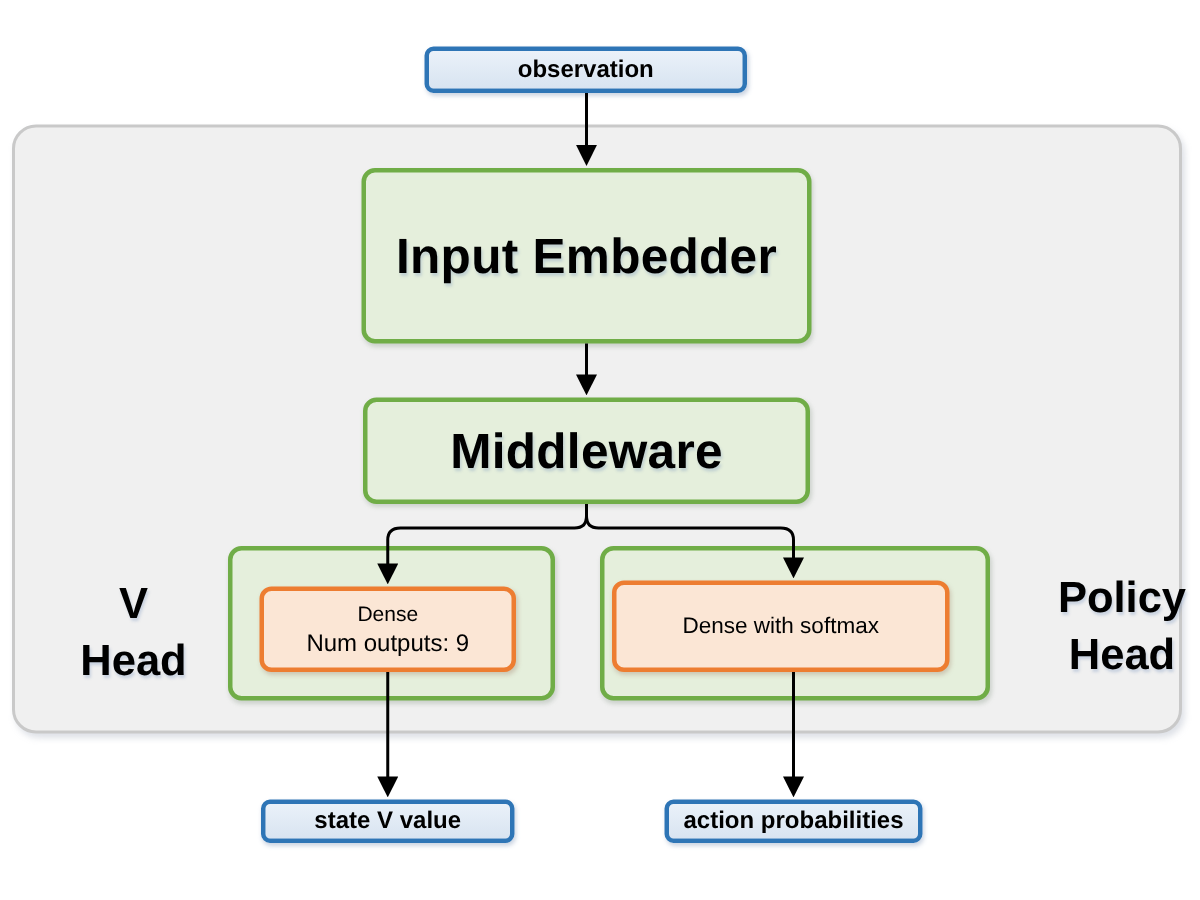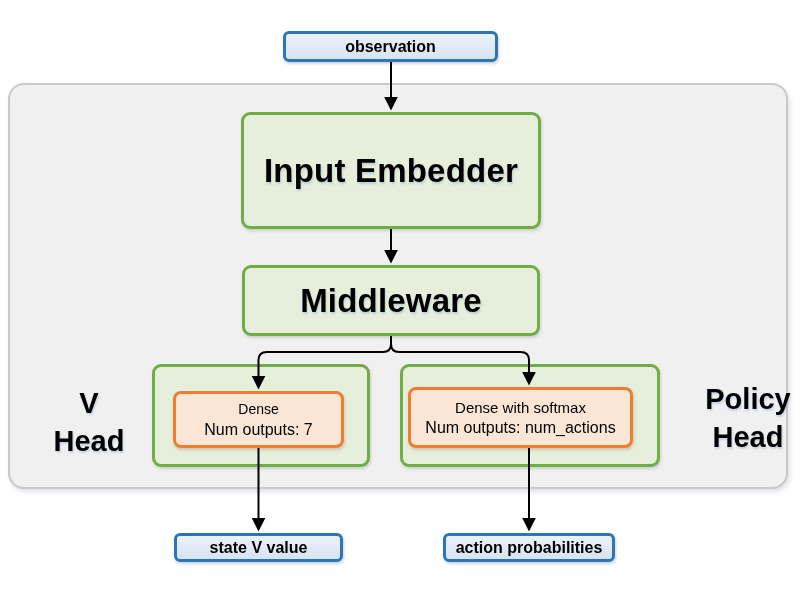--- a/index.html
+++ b/index.html
@@ -106,27 +106,26 @@
   </div>
 
   <div class="head-label" style="left:28px; top:384px; width:122px;">
     <div>V</div>
     <div>Head</div>
   </div>
 
   <div class="box green" style="left:152px; top:364px; width:218px; height:103px;"></div>
   <div class="box orange" style="left:173px; top:391px; width:171px; height:57px;">
     <div class="dense-title">Dense</div>
-    <div class="dense-sub">Num outputs: 7</div>
+    <div class="dense-sub">Num outputs: 9</div>
   </div>
 
   <div class="box green" style="left:400px; top:364px; width:260px; height:103px;"></div>
   <div class="box orange" style="left:408px; top:387px; width:225px; height:61px;">
     <div class="dense-title wide">Dense with softmax</div>
-    <div class="dense-sub">Num outputs: num_actions</div>
   </div>
 
   <div class="head-label" style="left:658px; top:380px; width:120px;padding-left:30px;">
     <div>Policy</div>
     <div>Head</div>
   </div>
 
   <div class="box blue" style="left:174px; top:533px; width:169px; height:29px;">
     <span>state V value</span>
   </div>

